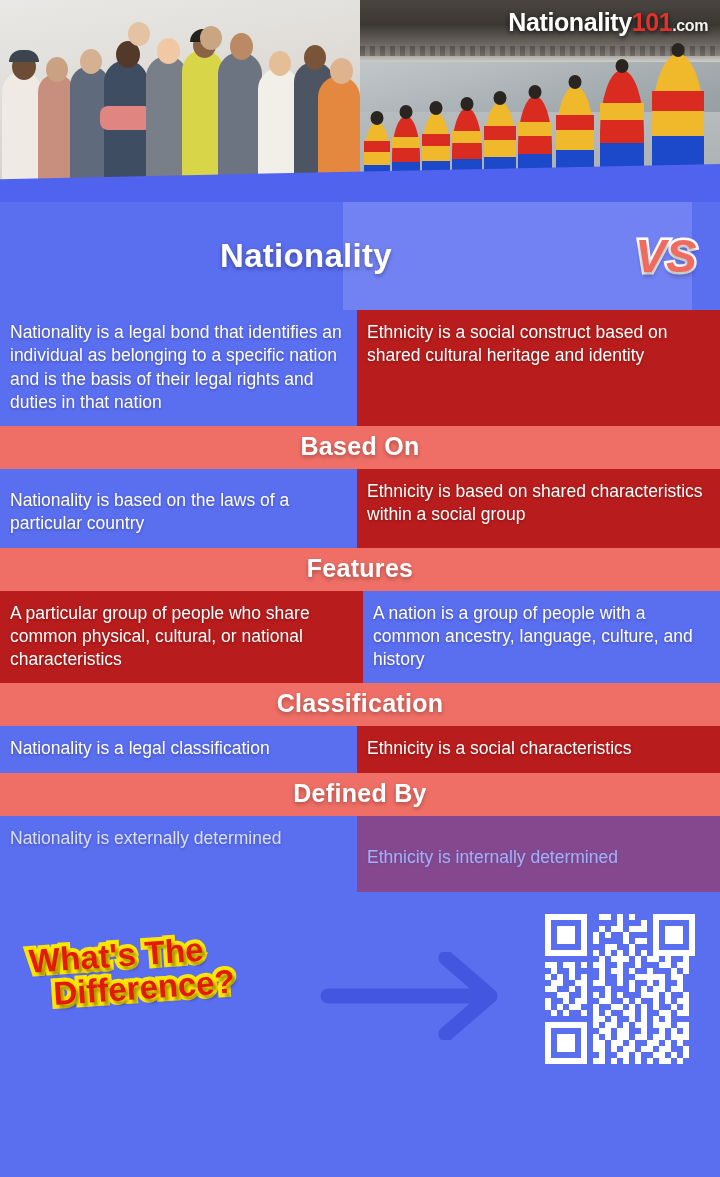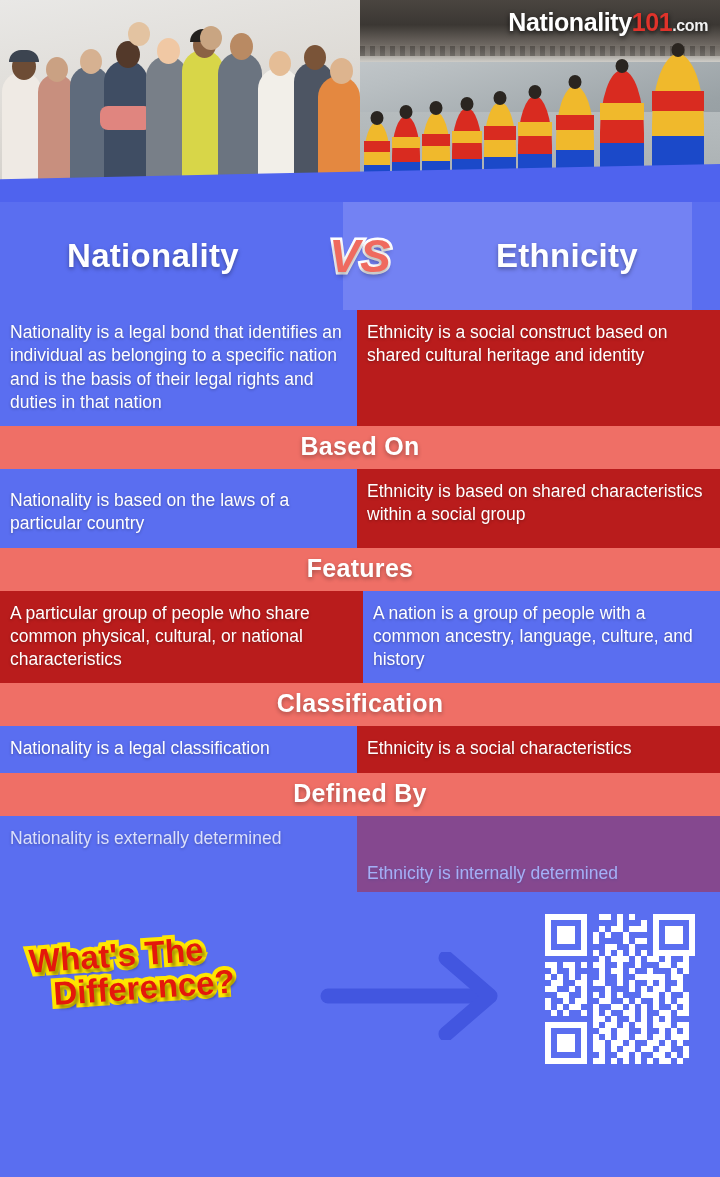--- a/index.html
+++ b/index.html
@@ -216,21 +216,20 @@
 
   <div class="wedge"></div>
 </div>
 
 <div class="titleband">
   <div class="tb-half tb-left"></div>
   <div class="tb-half tb-right"></div>
   <div class="tb-text">
     <div class="t-name">Nationality</div>
     <div class="t-vs">VS</div>
-    <div class="t-name">Ethnicity</div>
   </div>
 </div>
 
 <div class="section">
   <div class="sec-body">
     <div class="cell cell-left">Nationality is a legal bond that identifies an individual as belonging to a specific nation and is the basis of their legal rights and duties in that nation</div>
     <div class="cell cell-right">Ethnicity is a social construct based on shared cultural heritage and identity</div>
   </div>
 </div>
 
@@ -255,21 +254,21 @@
   <div class="sec-body">
     <div class="cell cell-left">Nationality is a legal classification</div>
     <div class="cell cell-right">Ethnicity is a social characteristics</div>
   </div>
 </div>
 
 <div class="section">
   <div class="sec-head">Defined By</div>
   <div class="sec-body">
     <div class="cell cell-left semi" style="height:76px;">Nationality is externally determined</div>
-    <div class="cell cell-right faded" style="height:76px;padding-top:46px;">Ethnicity is internally determined</div>
+    <div class="cell cell-right faded" style="height:76px;padding-top:30px;">Ethnicity is internally determined</div>
   </div>
 </div>
 
 <div class="footer">
 
   <div class="wtd">
     <span class="l1">What's The</span>
     <span class="l2">Difference?</span>
   </div>
 

